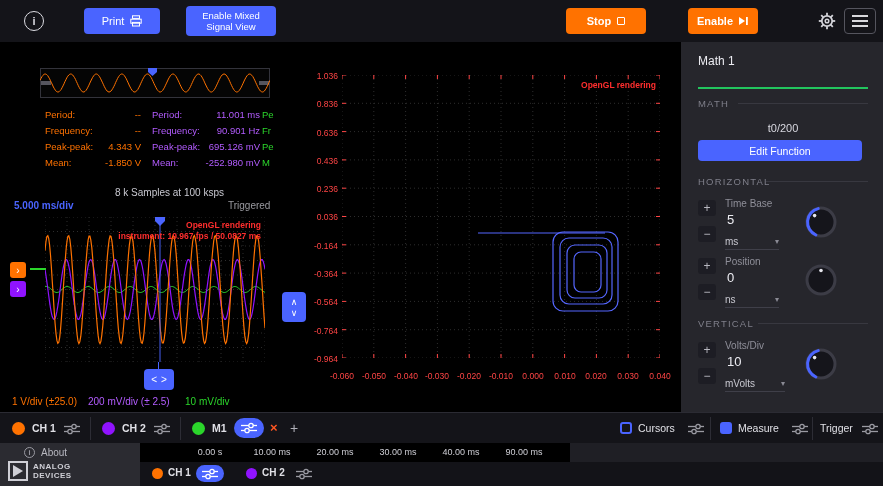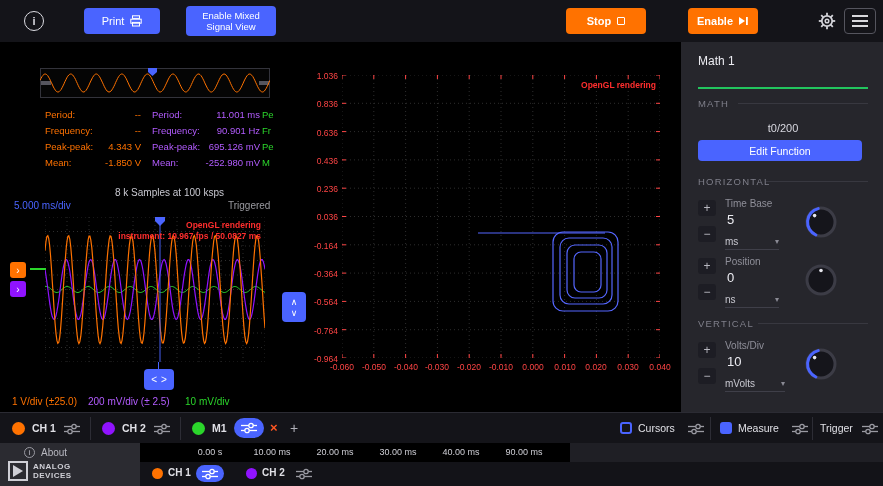--- a/index.html
+++ b/index.html
@@ -48,21 +48,21 @@
   
   .gridline{stroke:#2d2d2d;stroke-width:1;stroke-dasharray:1 3}
   .tickline{stroke:var(--tick);stroke-width:1}
   .w-ch1{stroke:var(--ch1);stroke-width:1.2;fill:none}
   .w-ch2{stroke:var(--ch2);stroke-width:1.2;fill:none}
   .w-m1{stroke:var(--m1);stroke-width:1;fill:none}
   .w-prev{stroke:var(--ch1);stroke-width:1;fill:none}
   .cursor-line{stroke:var(--accent);stroke-width:1;opacity:.95}
   .overlay-red{position:absolute;text-align:right;font-size:8.5px;font-weight:bold;color:var(--red);line-height:1.25;pointer-events:none}
   .ytick{position:absolute;left:0;width:38px;text-align:right;font-size:8.5px;color:var(--tick)}
-  .xtick{position:absolute;top:294px;width:32px;text-align:center;font-size:8.5px;color:var(--tick)}
+  .xtick{position:absolute;top:303px;width:32px;text-align:center;font-size:8.5px;color:var(--tick)}
   .xy-curve rect,.xy-curve path{stroke:#5566ff;stroke-width:1.2;fill:none}
   .handle{position:absolute;width:16px;height:16px;border-radius:3px;color:#fff;font-size:10px;display:flex;align-items:center;justify-content:center;cursor:pointer}
   .navbtn{position:absolute;background:var(--accent);border:none;border-radius:4px;color:#fff;display:flex;align-items:center;justify-content:center;gap:4px;font-size:10px;cursor:pointer}
   .vdiv{position:absolute;top:354px;font-size:10px;font-weight:normal}
   
   .p-title{position:absolute;left:17px;top:12px;font-size:12px;color:#ececf2}
   .p-underline{position:absolute;left:17px;top:45px;width:170px;height:2px;background:#22c55e}
   .p-section{position:absolute;font-size:9.5px;letter-spacing:1.2px;color:#7f7f8a}
   .p-line{position:absolute;height:1px;background:#383840}
   .sq-btn{position:absolute;width:18px;height:16px;background:#1d1d24;border:none;border-radius:3px;color:#b8b8c0;font-size:12px;line-height:14px;text-align:center;cursor:pointer}
@@ -246,21 +246,21 @@
             <span>Fr</span>
           </div>
         <div class="mrow">
             <span>Pe</span>
           </div>
         <div class="mrow">
             <span>M</span>
           </div>
       </div>
 
-      <span class="abs" style="left:14px;top:158px;font-size:10px;font-weight:normal;color:var(--accent)">5.000 ms/div</span>
+      <span class="abs" style="left:14px;top:158px;font-size:10px;font-weight:bold;color:var(--accent)">5.000 ms/div</span>
       <span class="abs" style="left:115px;top:145px;font-size:10px;color:#c8c8d0">8 k Samples at 100 ksps</span>
       <span class="abs" style="left:228px;top:158px;font-size:10px;color:#9a9aa0">Triggered</span>
 
       <div style="position:absolute;left:45px;top:175px;width:220px;height:145px">
         <svg width="220" height="145">
             <g>
               <line x1="0" y1="0" x2="0" y2="145" class="gridline"></line>
               <line x1="22" y1="0" x2="22" y2="145" class="gridline"></line>
               <line x1="44" y1="0" x2="44" y2="145" class="gridline"></line>
               <line x1="66" y1="0" x2="66" y2="145" class="gridline"></line>

